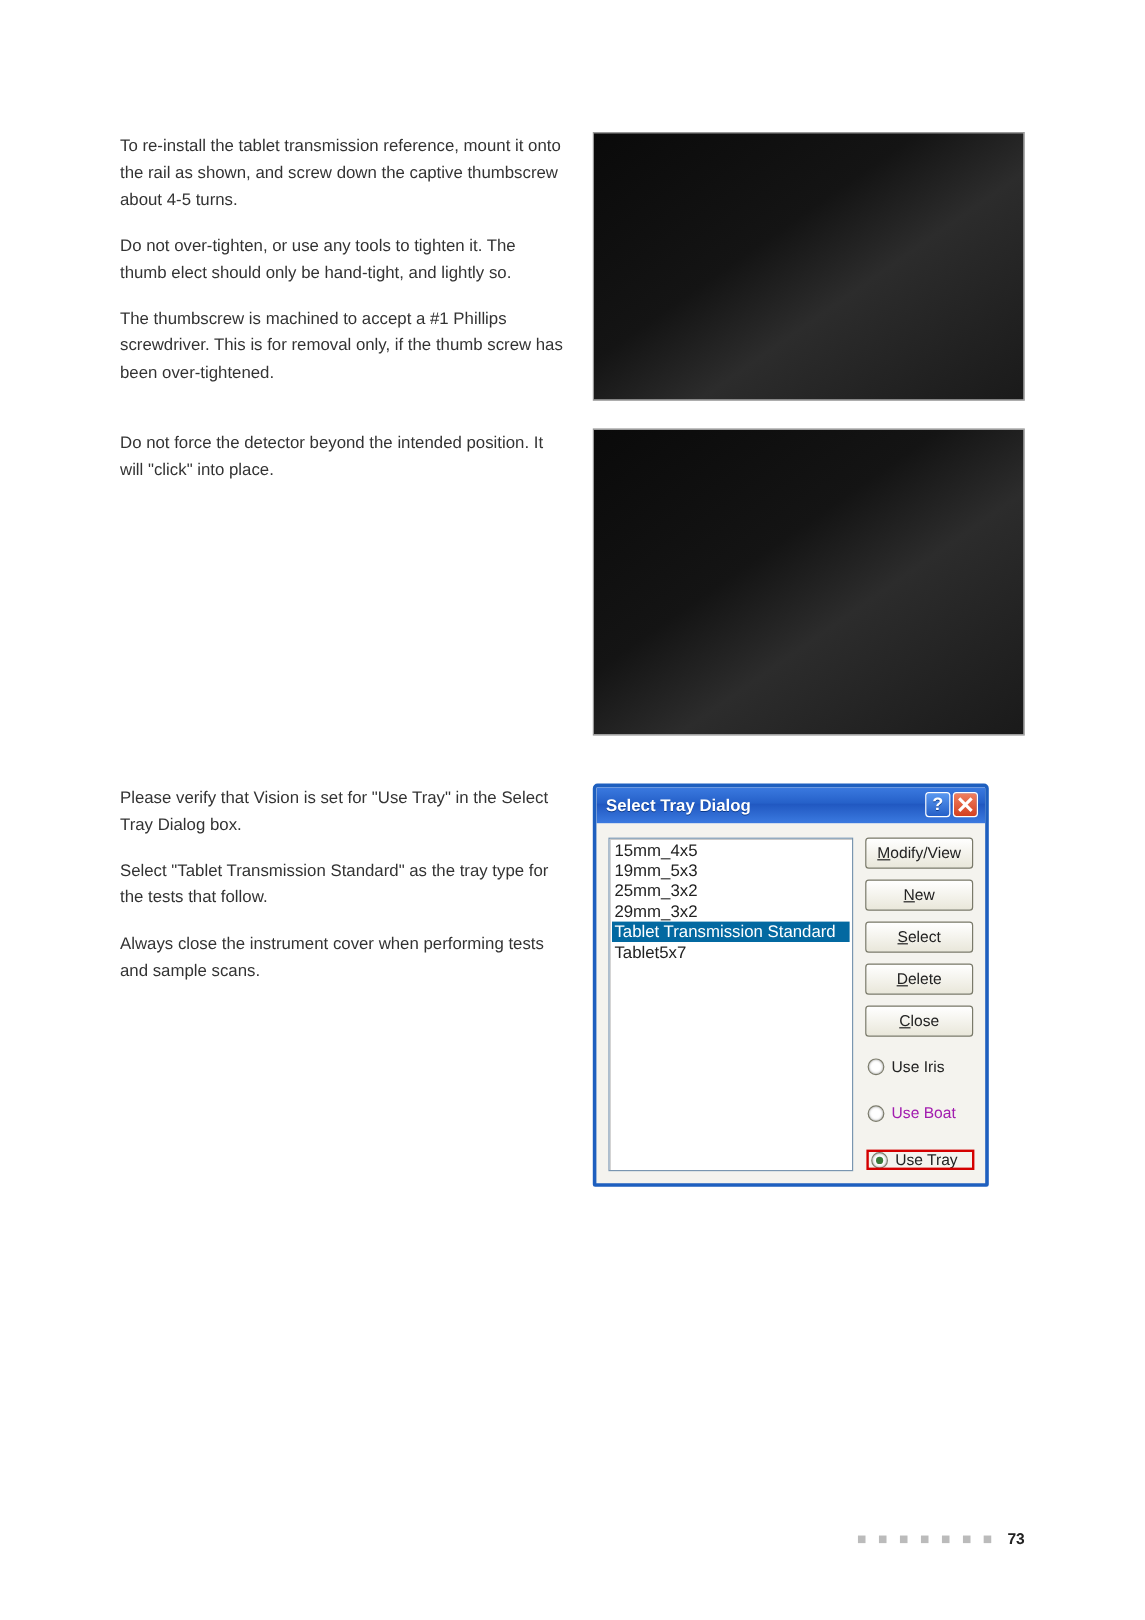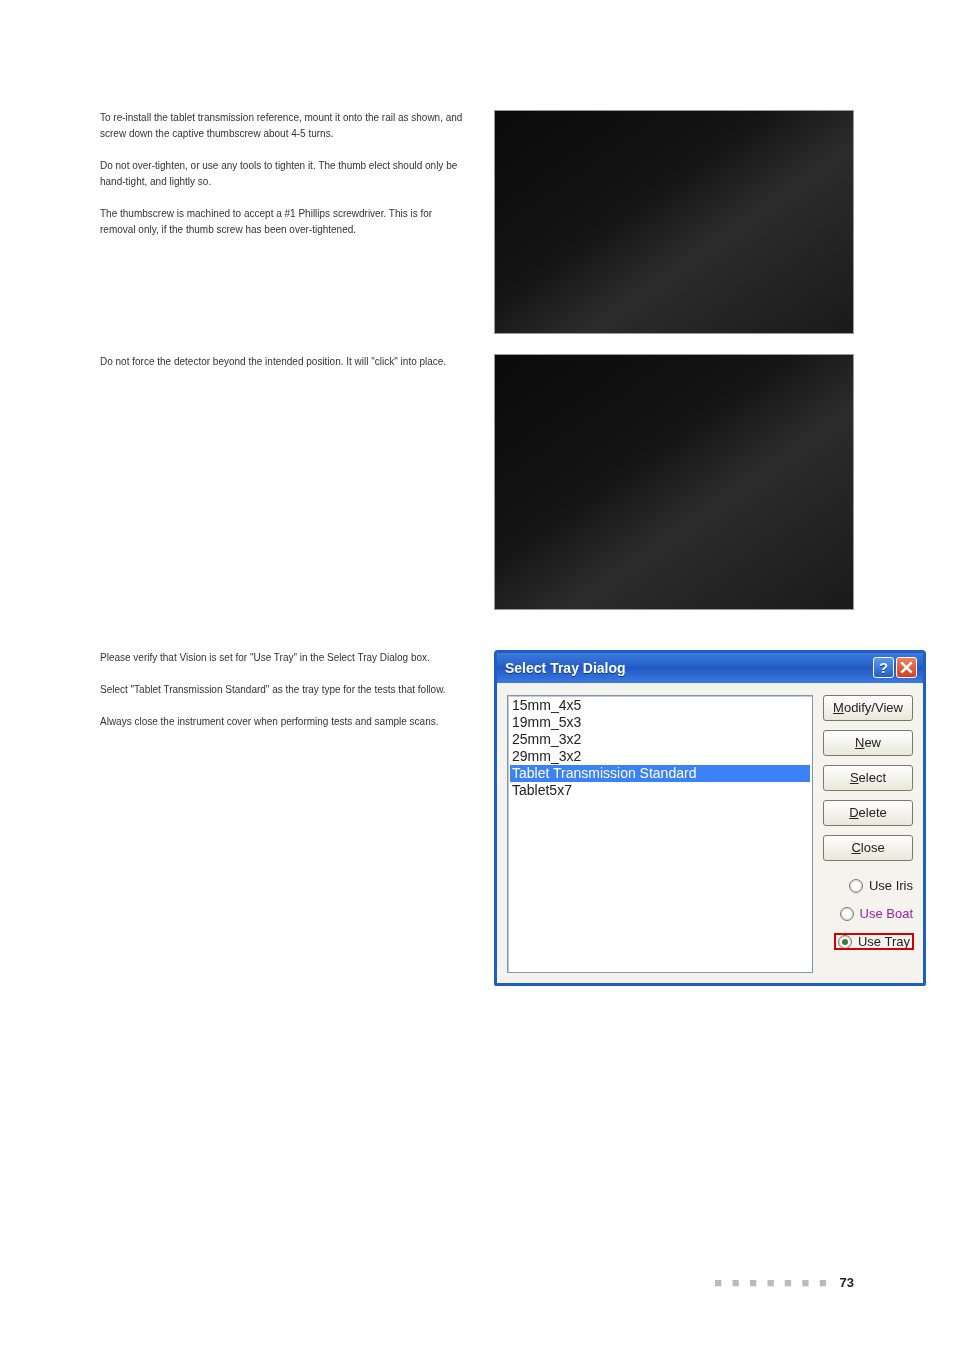--- a/index.html
+++ b/index.html
@@ -19,37 +19,37 @@
     flex-direction: column;
   }
   .grid2 {
     display: grid;
     grid-template-columns: 370px 1fr;
     column-gap: 24px;
     margin-bottom: 20px;
   }
   .left-col p {
     margin: 0 0 16px 0;
-    font-size: 10px;
+    font-size: 14px;
     line-height: 1.6;
     color: #333;
   }
   .photo-placeholder {
     width: 358px;
     height: 222px;
     background: linear-gradient(145deg, #0a0a0a 0%, #141414 40%, #2c2c2c 60%, #1a1a1a 100%);
     border: 1px solid #999;
     position: relative;
   }
   .photo-placeholder2 {
     height: 254px;
   }
   
   .dialog-wrap {
-    width: 432px;
+    width: 330px;
   }
   .dialog {
     border: 3px solid #1e5fbf;
     font-family: Tahoma, Verdana, sans-serif;
     font-size: 13px;
     background: #f4f3ee;
     border-radius: 4px 4px 2px 2px;
     overflow: hidden;
   }
   .titlebar {
@@ -95,21 +95,21 @@
     font-size: 14px;
     line-height: 17px;
     padding: 1px 2px;
     overflow: hidden;
   }
   .listbox .item {
     padding: 0 2px;
     white-space: nowrap;
   }
   .listbox .item.selected {
-    background: #3b82f6;
+    background: #0369a1;
     color: #fff;
   }
   .right-panel {
     width: 90px;
     display: flex;
     flex-direction: column;
     gap: 9px;
   }
   .dbtn {
     background: linear-gradient(to bottom, #fff, #e9e7da);
@@ -118,24 +118,23 @@
     font-size: 13px;
     text-align: center;
     padding: 4px 0 5px 0;
     font-family: Tahoma, Verdana, sans-serif;
   }
   .dbtn span.u { text-decoration: underline; }
   .radiogroup {
     margin-top: 8px;
     display: flex;
     flex-direction: column;
-    gap: 13px;
+    gap: 24px;
     font-size: 13px;
     padding-left: 2px;
-    align-items: flex-end;
   }
   .radiogroup label {
     display: flex;
     align-items: center;
     gap: 6px;
   }
   .radio-dot {
     width: 12px; height: 12px; border-radius: 50%;
     background: #fff; border: 1px solid #7a7a6a;
     box-shadow: inset 0 0 2px #888;

